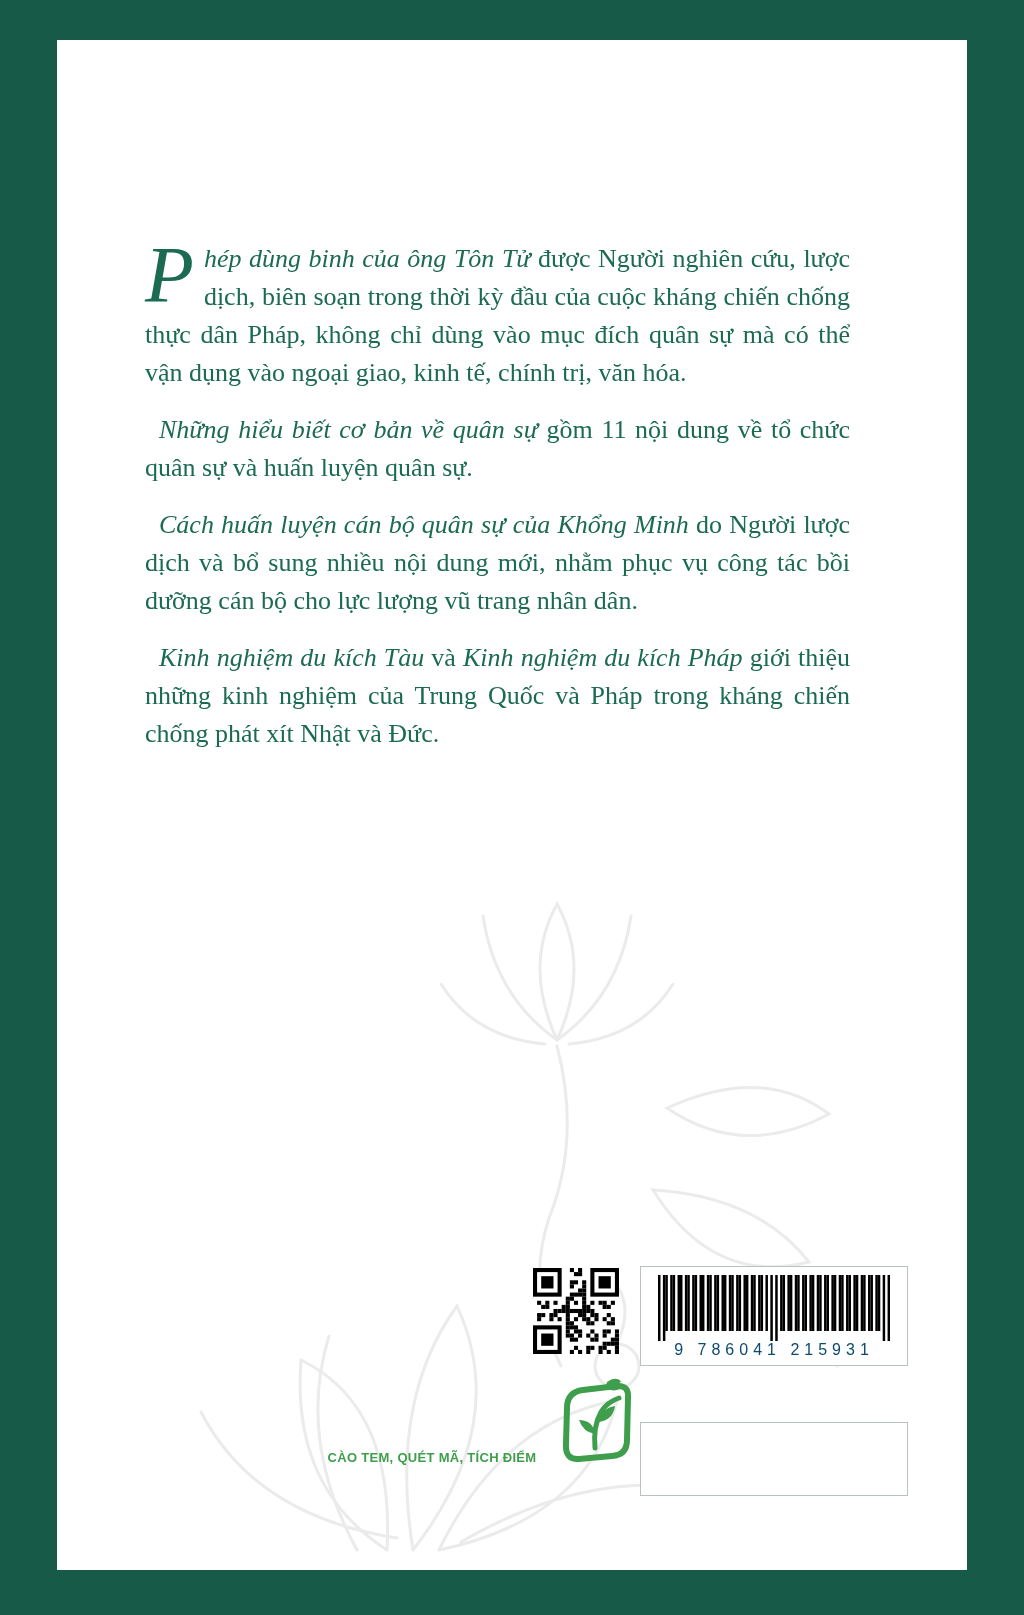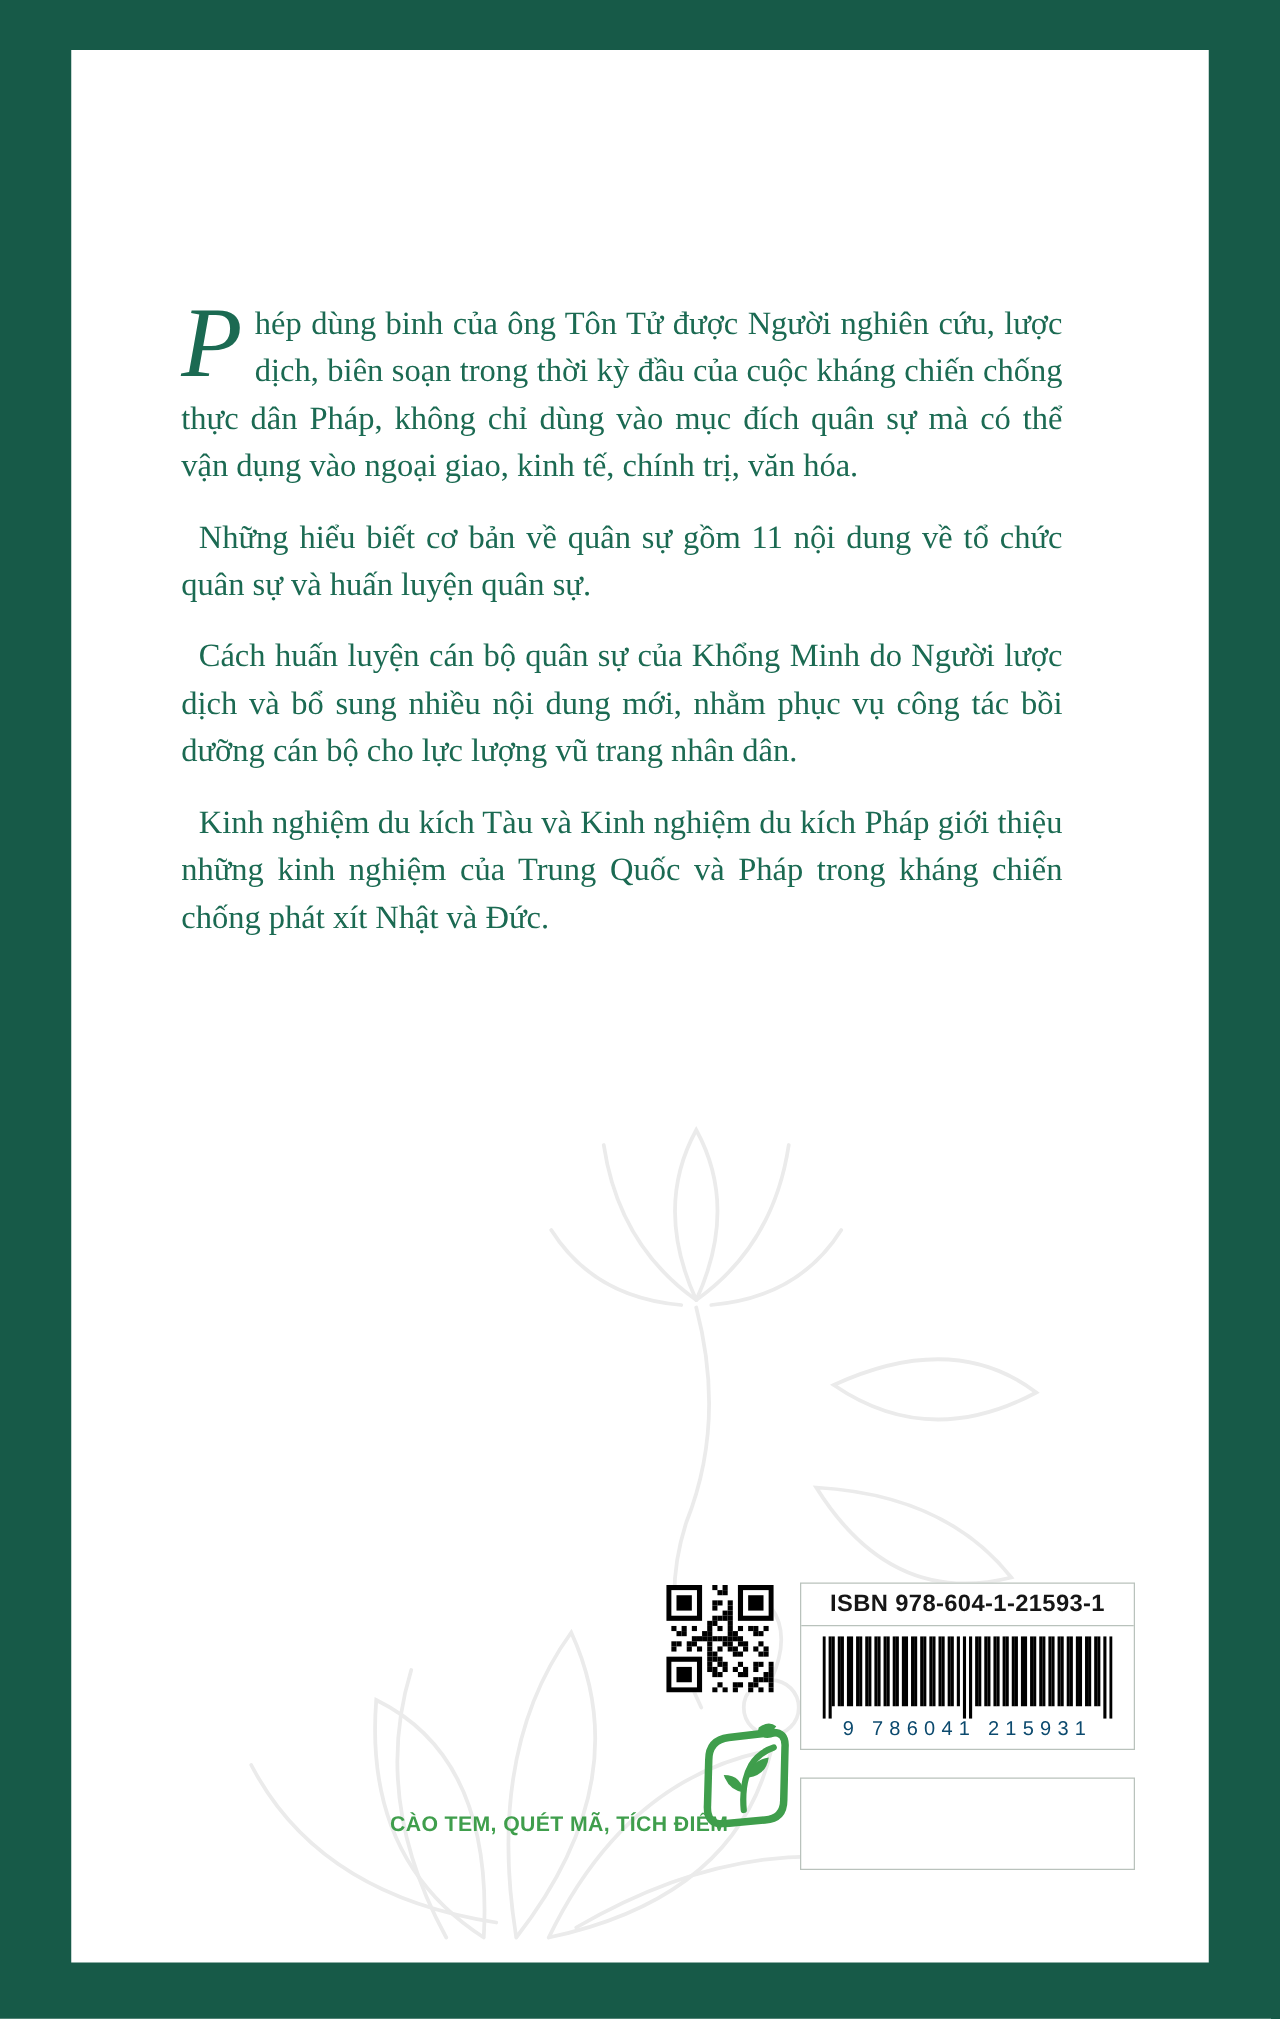--- a/index.html
+++ b/index.html
@@ -36,21 +36,21 @@
   }
   p.para.first{text-indent:0;}
   .dropcap{
     float:left;
     font-style:italic;
     font-size:80px;
     line-height:62px;
     padding:4px 10px 0 0;
     color:var(--text-green);
   }
-  .title-italic{}
+  .title-italic{font-style:italic;}
   
   .qr{
     position:absolute;left:476px;top:1228px;width:86px;height:86px;z-index:2;
   }
   .isbn-box{
     position:absolute;left:583px;top:1226px;width:268px;z-index:2;
     background:#fff;border:1px solid var(--box-border);
   }
   .isbn-label{
     font-family:"Liberation Sans", sans-serif;
@@ -71,21 +71,21 @@
   .blank-box{
     position:absolute;left:583px;top:1382px;width:268px;height:74px;z-index:2;
     background:#fff;border:1px solid var(--box-border);
   }
   .logo{
     position:absolute;left:500px;top:1338px;width:76px;height:84px;z-index:2;
   }
   .loyalty{
     position:absolute;left:255px;top:1410px;width:240px;z-index:2;
     font-family:"Liberation Sans", sans-serif;
-    font-weight:bold;font-size:17px;
+    font-weight:bold;font-size:13px;
     color:var(--logo-green);
     text-align:center;letter-spacing:0.3px;
     white-space:nowrap;
   }
 </style>
 </head>
 <body>
 
 <div class="page">
 
@@ -243,21 +243,20 @@
         <rect x="56" y="0" width="28" height="28" fill="#000"></rect>
         <rect x="60" y="4" width="20" height="20" fill="#fff"></rect>
         <rect x="64" y="8" width="12" height="12" fill="#000"></rect>
         <rect x="0" y="56" width="28" height="28" fill="#000"></rect>
         <rect x="4" y="60" width="20" height="20" fill="#fff"></rect>
         <rect x="8" y="64" width="12" height="12" fill="#000"></rect>
       </svg>
   </div>
 
   <div class="isbn-box">
-    <div class="isbn-label">ISBN 978-604-1-21593-1</div>
     <div class="barcode-wrap">
       <svg id="barcode-svg" class="barcode" width="232" height="66" viewBox="0 0 232 66" xmlns="http://www.w3.org/2000/svg">
           <rect x="0.00" y="0" width="2.49" height="66" fill="#000"></rect>
           <rect x="4.88" y="0" width="2.49" height="66" fill="#000"></rect>
           <rect x="7.33" y="0" width="2.49" height="56" fill="#000"></rect>
           <rect x="12.21" y="0" width="2.49" height="56" fill="#000"></rect>
           <rect x="14.65" y="0" width="2.49" height="56" fill="#000"></rect>
           <rect x="19.54" y="0" width="2.49" height="56" fill="#000"></rect>
           <rect x="21.98" y="0" width="2.49" height="56" fill="#000"></rect>
           <rect x="26.86" y="0" width="2.49" height="56" fill="#000"></rect>

